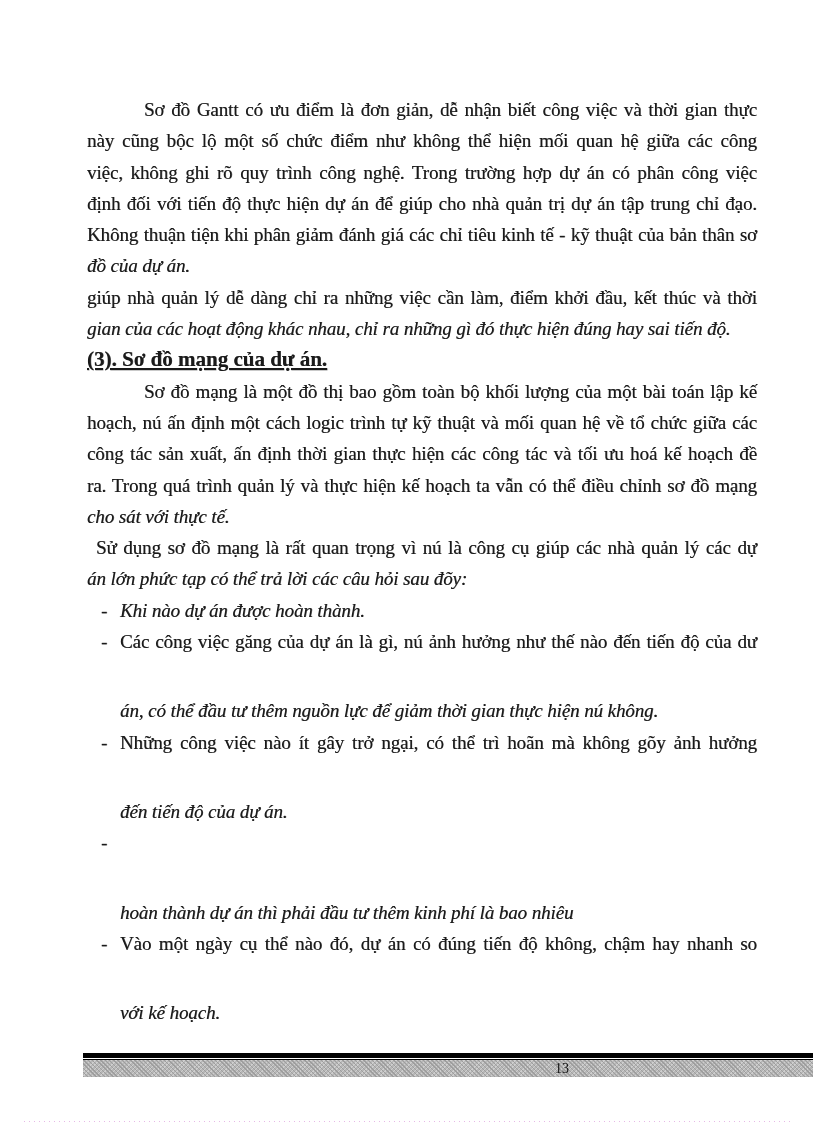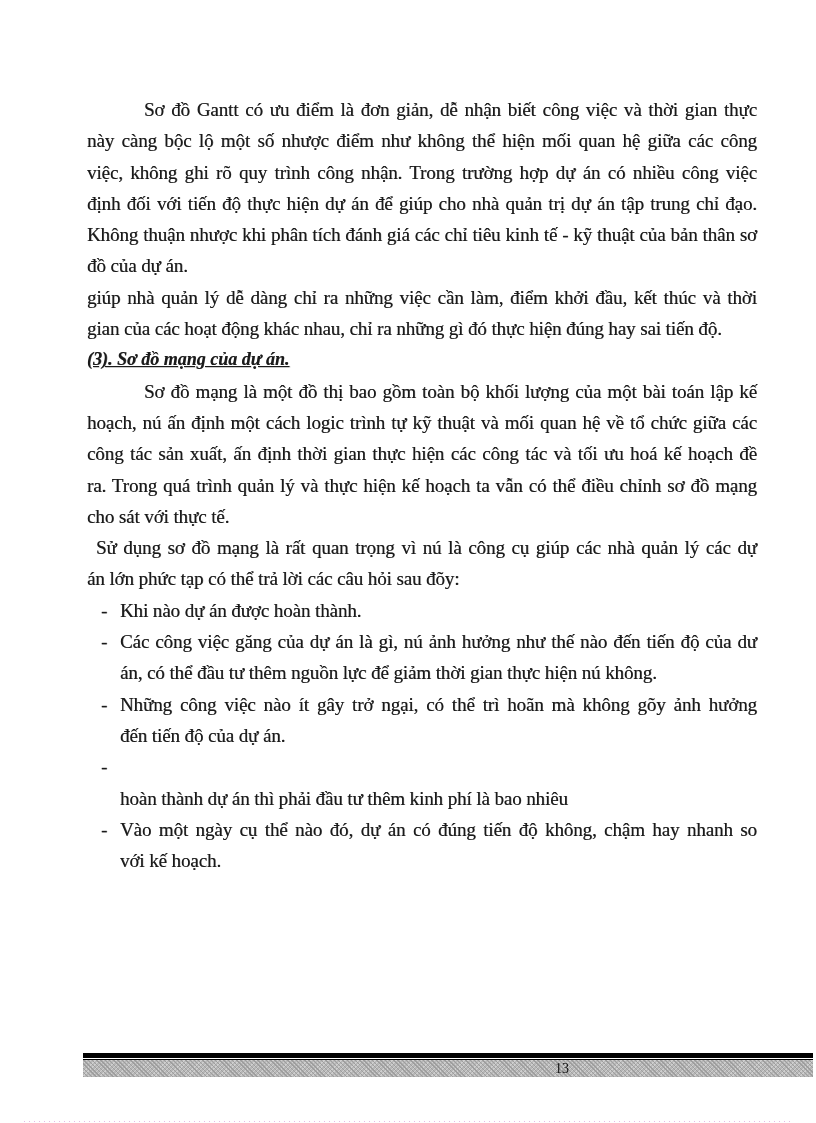--- a/index.html
+++ b/index.html
@@ -6,30 +6,30 @@
   body {
     width:816px; height:1123px; background:#ffffff; position:relative; overflow:hidden;
     font-family:"Liberation Serif", "DejaVu Serif", serif; color:#1a1a1a;
   }
   .page { position:absolute; left:87px; top:94px; width:670px; }
   .line {
     font-size:19px; line-height:31.3px; height:31.3px; white-space:nowrap;
     text-align:justify; text-align-last:justify; letter-spacing:-0.1px;
     text-shadow:0.4px 0.4px 0 #777;
   }
-  .line.last { text-align-last:left; }
+  .line.last { text-align-last:left;font-style:italic; }
   .indent { padding-left:57px; }
   .indent-sm { padding-left:9px; }
   .heading {
-    font-size:18px; line-height:31.3px; height:31.3px; font-weight:bold; font-style:italic;
+    font-size:21px; line-height:31.3px; height:31.3px; font-weight:bold; 
     text-decoration:underline; text-shadow:0.4px 0.4px 0 #777;
   }
   .bullet { position:relative; padding-left:33px; }
   .bullet .dash { position:absolute; left:14px; top:0; }
-  .cont { padding-left:33px; }
+  .cont { padding-left:33px;margin-top:38px; }
   .footer { position:absolute; left:83px; top:1053px; width:730px; }
   .footer .thick { height:5px; background:#000; }
   .footer .gap { height:1px; background:#fff; }
   .footer .thin { height:1px; background:#000; }
   .footer .band {
     height:17px; position:relative;
     background-color:#b7b7b7;
     background-image:repeating-linear-gradient(45deg, #9e9e9e 0 1px, transparent 1px 3px),
                      repeating-linear-gradient(-45deg, #cfcfcf 0 1px, transparent 1px 3px);
   }
@@ -40,24 +40,24 @@
     position:absolute; left:24px; right:24px; top:1121px; height:1px;
     background-image:repeating-linear-gradient(90deg, #e6b8e6 0 1px, transparent 1px 5px);
   }
 </style>
 </head>
 <body>
 
 <div class="page">
   <div>
     <div class="line indent">Sơ đồ Gantt có ưu điểm là đơn giản, dễ nhận biết công việc và thời gian thực</div>
-    <div class="line">này càng bộc lộ một số nhược điểm như không thể hiện mối quan hệ giữa các công</div>
-    <div class="line">việc, không ghi rõ quy trình công nhận. Trong trường hợp dự án có nhiều công việc</div>
+    <div class="line">này cũng bộc lộ một số chức điểm như không thể hiện mối quan hệ giữa các công</div>
+    <div class="line">việc, không ghi rõ quy trình công nghệ. Trong trường hợp dự án có phân công việc</div>
     <div class="line">định đối với tiến độ thực hiện dự án để giúp cho nhà quản trị dự án tập trung chỉ đạo.</div>
-    <div class="line">Không thuận nhược khi phân tích đánh giá các chỉ tiêu kinh tế - kỹ thuật của bản thân sơ</div>
+    <div class="line">Không thuận tiện khi phân giảm đánh giá các chỉ tiêu kinh tế - kỹ thuật của bản thân sơ</div>
     <div class="line last">đồ của dự án.</div>
   </div>
   <div>
     <div class="line">giúp nhà quản lý dễ dàng chỉ ra những việc cần làm, điểm khởi đầu, kết thúc và thời</div>
     <div class="line last">gian của các hoạt động khác nhau, chỉ ra những gì đó thực hiện đúng hay sai tiến độ.</div>
   </div>
   <div class="heading">(3). Sơ đồ mạng của dự án.</div>
   <div>
     <div class="line indent">Sơ đồ mạng là một đồ thị bao gồm toàn bộ khối lượng của một bài toán lập kế</div>
     <div class="line">hoạch, nú ấn định một cách logic trình tự kỹ thuật và mối quan hệ về tổ chức giữa các</div>

